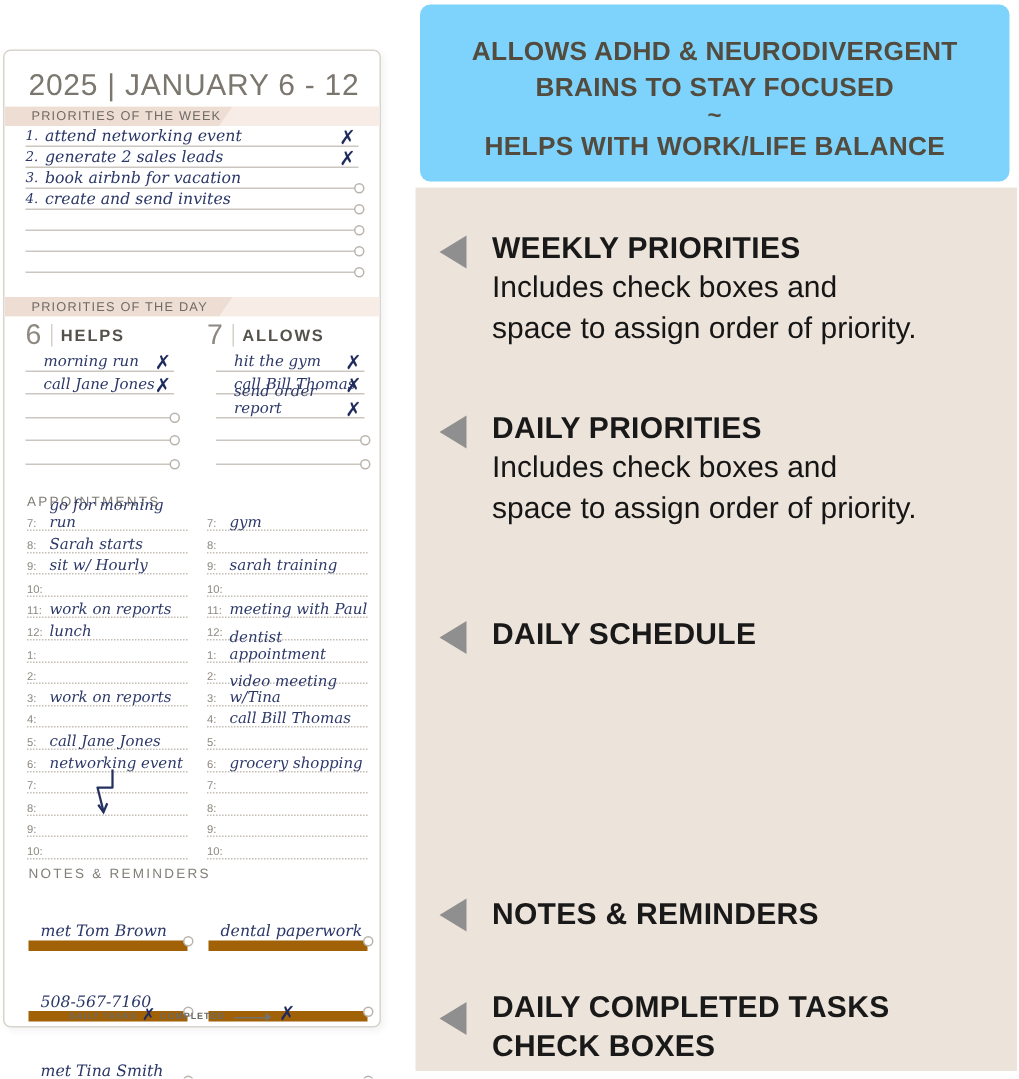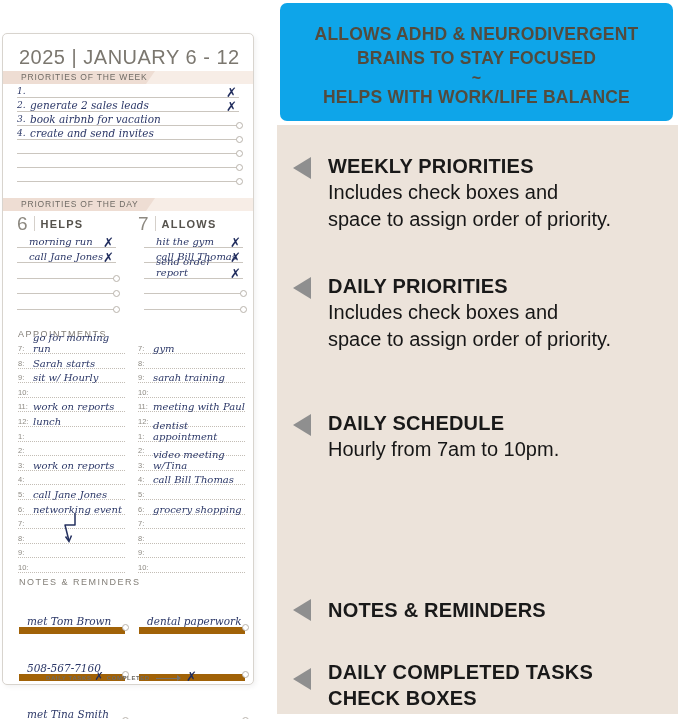--- a/index.html
+++ b/index.html
@@ -66,21 +66,21 @@
   .ft-line { position:relative; display:inline-block; width:24px; height:1px;
              background:#75716b; margin-left:3px; }
   .ft-line::after { content:""; position:absolute; right:-1px; top:-2.5px;
                     border-left:4px solid #75716b; border-top:3px solid transparent;
                     border-bottom:3px solid transparent; }
   .ft-x2 { position:absolute; left:183px; top:-3px; font-size:13px; font-weight:700;
            font-style:italic; color:#1f2b5c; font-family:"DejaVu Sans", sans-serif; }
 
   
   .banner { position:absolute; left:280px; top:3px; width:393px; height:118px;
-            background:#0ea5e9; border-radius:7px; text-align:center; color:#524b3e;
+            background:#7dd3fc; border-radius:7px; text-align:center; color:#524b3e;
             padding-top:19px; }
   .bl { font-size:17.5px; line-height:24px; font-weight:700; letter-spacing:0.2px; }
   .bl.tilde { font-size:16px; line-height:15px; }
 
   .panel { position:absolute; left:277px; top:125px; width:401px; height:589px;
            background:#ece3da; }
   .feature { position:absolute; left:51px; }
   .f-title { font-size:20px; font-weight:700; color:#191919; line-height:26px;
              letter-spacing:0.2px; white-space:nowrap; }
   .f-desc { font-size:20px; color:#161616; line-height:27px; white-space:nowrap; }
@@ -96,20 +96,21 @@
   <div class="card">
     <div class="card-title">2025 | JANUARY 6 - 12</div>
 
     <div class="band">
       <div class="band-dark"></div>
       <div class="band-label">PRIORITIES OF THE WEEK</div>
     </div>
     <div class="todo-rows" id="todo-rows">
         <div class="trow">
           <span class="num hand">1.</span>
+          <span class="txt hand">attend networking event</span>
           <span class="mark-x">✗</span>
         </div>
         <div class="trow">
           <span class="num hand">2.</span>
           <span class="txt hand">generate 2 sales leads</span>
           <span class="mark-x">✗</span>
         </div>
         <div class="trow">
           <span class="num hand">3.</span>
           <span class="txt hand">book airbnb for vacation</span>
@@ -415,21 +416,20 @@
       </div>
       <div class="tri" style="top: 152px;"></div>
       <div class="feature" style="top: 148px;">
         <div class="f-title">DAILY PRIORITIES</div>
         <div class="f-desc">Includes check boxes and</div>
         <div class="f-desc">space to assign order of priority.</div>
       </div>
       <div class="tri" style="top: 289px;"></div>
       <div class="feature" style="top: 285px;">
         <div class="f-title">DAILY SCHEDULE</div>
-        <div class="f-desc">Hourly from 7am to 10pm.</div>
       </div>
       <div class="tri" style="top: 474px;"></div>
       <div class="feature" style="top: 472px;">
         <div class="f-title">NOTES &amp; REMINDERS</div>
       </div>
       <div class="tri" style="top: 543px;"></div>
       <div class="feature" style="top: 534px;">
         <div class="f-title">DAILY COMPLETED TASKS</div>
         <div class="f-title">CHECK BOXES</div>
       </div>

